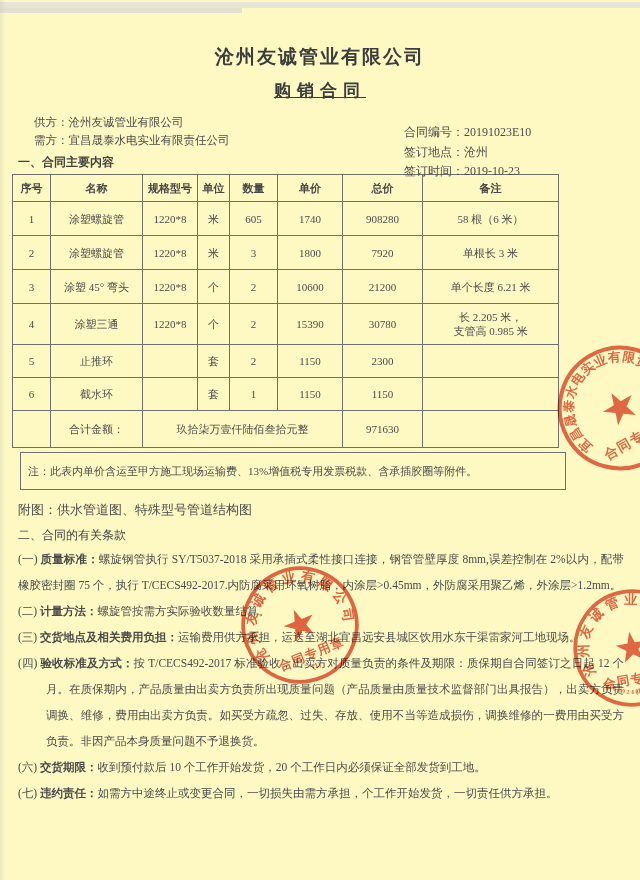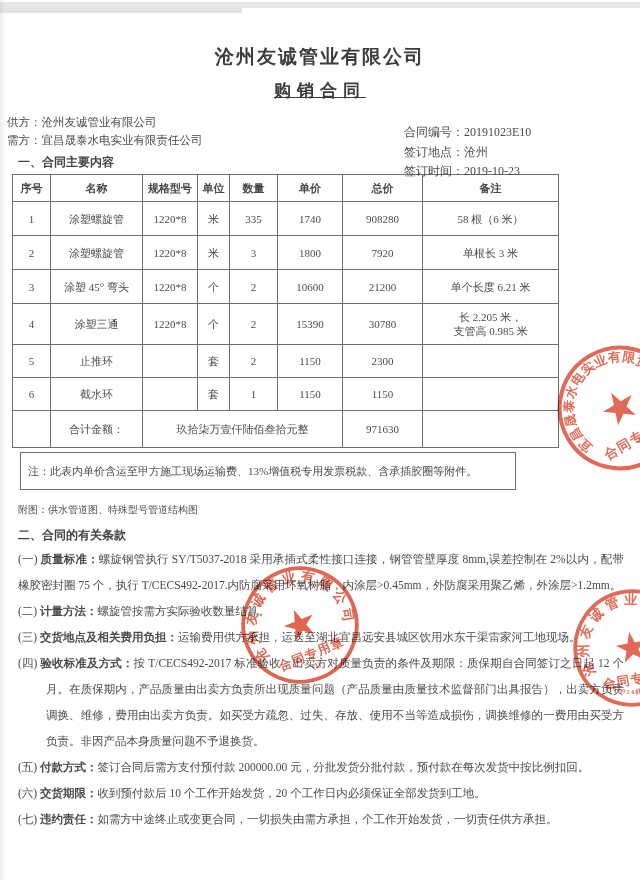--- a/index.html
+++ b/index.html
@@ -1,54 +1,54 @@
 <!DOCTYPE html>
 <html lang="zh"><head>
 <meta charset="utf-8">
 <style>
   html,body{margin:0;padding:0;}
   body{background:#9a9a9a;font-family:"Liberation Serif","DejaVu Serif",serif;}
   .page{
     position:relative;width:640px;height:880px;margin:0 auto;
-    background:#ffffff;overflow:hidden;color:#4b4b4b;box-sizing:border-box;
+    background:#fef9c3;overflow:hidden;color:#4b4b4b;box-sizing:border-box;
     padding-top:44px;
   }
   
   .scan-strip-1{position:absolute;top:2px;left:0;width:100%;height:6px;background:#dededc;opacity:.75;}
   .scan-strip-2{position:absolute;top:8px;left:0;width:242px;height:5px;background:#d7d7d5;opacity:.7;}
   .scan-left{position:absolute;top:0;left:0;width:6px;height:100%;
     background:linear-gradient(90deg,rgba(160,160,158,.18),rgba(160,160,158,0));}
 
   .title{margin:0;text-align:center;font-size:19px;line-height:26px;letter-spacing:2px;
     font-weight:700;color:#3c3c3c;}
   .subtitle{margin:10px 0 0;text-align:center;font-size:17px;line-height:22px;letter-spacing:6px;
     font-weight:700;color:#3c3c3c;text-decoration:underline;}
 
-  .parties{position:relative;margin-top:12px;padding:0 7px;font-size:11.5px;color:#4a4a4a;}
+  .parties{position:relative;margin-top:12px;padding:0 34px;font-size:11.5px;color:#4a4a4a;}
   .party-line{line-height:16px;}
   .party-line + .party-line{margin-top:2px;}
   .meta{position:absolute;left:404px;top:9px;line-height:19.5px;font-size:12px;white-space:nowrap;}
 
   .sec-head{margin:6px 18px 0;font-size:12px;line-height:16px;font-weight:700;color:#424242;}
 
   table.items{margin:4px 0 0 12px;border-collapse:collapse;table-layout:fixed;width:546px;
     font-size:11px;color:#4c4c4c;}
   table.items th,table.items td{border:1px solid #6f6f6f;text-align:center;vertical-align:middle;
     padding:0 2px;white-space:pre-line;line-height:14px;overflow:hidden;}
   table.items th{font-weight:700;height:26px;color:#474747;}
   tr.r-std td{height:33px;}
   tr.r-tall td{height:40px;}
   tr.r-short td{height:32px;}
   tr.r-total td{height:36px;}
 
-  .note-box{box-sizing:border-box;margin:4px 0 0 20px;width:496px;border:1px solid #6f6f6f;
+  .note-box{box-sizing:border-box;margin:4px 0 0 20px;width:546px;border:1px solid #6f6f6f;
     padding:10px 7px;font-size:11px;line-height:16px;color:#4a4a4a;}
 
-  .attach{margin:12px 18px 0;font-size:10px;line-height:16px;}
-  .sec2-head{margin:9px 18px 0;font-size:12px;line-height:16px;font-weight:700;color:#424242;}
+  .attach{margin:12px 18px 0;font-size:13px;line-height:16px;}
+  .sec2-head{margin:9px 18px 0;font-size:12px;line-height:16px;font-weight:400;color:#424242;}
 
   .clauses{margin:3px 16px 0 18px;font-size:11.5px;color:#4a4a4a;}
   .clauses p{margin:0;line-height:26px;padding-left:28px;text-indent:-28px;text-align:justify;}
   .clauses p:first-child{padding-left:0;text-indent:0;}
   .clauses .lbl{font-weight:700;}
 
   
   .seal{position:absolute;mix-blend-mode:multiply;color:#d8452c;pointer-events:none;}
   .seal text{fill:currentColor;font-family:"Liberation Serif","DejaVu Serif",serif;font-weight:700;}
   .seal circle{fill:none;stroke:currentColor;stroke-width:6;}
@@ -100,21 +100,21 @@
       <th>数量</th>
       <th>单价</th>
       <th>总价</th>
       <th>备注</th>
     </tr>
     <tr class="r-std">
       <td>1</td>
       <td>涂塑螺旋管</td>
       <td>1220*8</td>
       <td>米</td>
-      <td>335</td>
+      <td>605</td>
       <td>1740</td>
       <td>908280</td>
       <td>58 根（6 米）</td>
     </tr>
     <tr class="r-std">
       <td>2</td>
       <td>涂塑螺旋管</td>
       <td>1220*8</td>
       <td>米</td>
       <td>3</td>
@@ -177,21 +177,20 @@
 
   <div class="attach">附图：供水管道图、特殊型号管道结构图</div>
 
   <div class="sec2-head">二、合同的有关条款</div>
 
   <div class="clauses">
     <p><span>(一)</span> <span class="lbl">质量标准：</span><span>螺旋钢管执行 SY/T5037-2018 采用承插式柔性接口连接，钢管管壁厚度 8mm,误差控制在 2%以内，配带橡胶密封圈 75 个，执行 T/CECS492-2017.内防腐采用环氧树脂，内涂层&gt;0.45mm，外防腐采用聚乙烯，外涂层&gt;1.2mm。</span></p>
     <p><span>(二)</span> <span class="lbl">计量方法：</span><span>螺旋管按需方实际验收数量结算。</span></p>
     <p><span>(三)</span> <span class="lbl">交货地点及相关费用负担：</span><span>运输费用供方承担，运送至湖北宜昌远安县城区饮用水东干渠雷家河工地现场。</span></p>
     <p><span>(四)</span> <span class="lbl">验收标准及方式：</span><span>按 T/CECS492-2017 标准验收，出卖方对质量负责的条件及期限：质保期自合同签订之日起 12 个月。在质保期内，产品质量由出卖方负责所出现质量问题（产品质量由质量技术监督部门出具报告），出卖方负责调换、维修，费用由出卖方负责。如买受方疏忽、过失、存放、使用不当等造成损伤，调换维修的一费用由买受方负责。非因产品本身质量问题不予退换货。</span></p>
-    <p><span>(五)</span> <span class="lbl">付款方式：</span><span>签订合同后需方支付预付款 200000.00 元，分批发货分批付款，预付款在每次发货中按比例扣回。</span></p>
     <p><span>(六)</span> <span class="lbl">交货期限：</span><span>收到预付款后 10 个工作开始发货，20 个工作日内必须保证全部发货到工地。</span></p>
     <p><span>(七)</span> <span class="lbl">违约责任：</span><span>如需方中途终止或变更合同，一切损失由需方承担，个工作开始发货，一切责任供方承担。</span></p>
   </div>
 
   <svg id="seal-buyer" class="seal" viewBox="-100 -100 200 200" xmlns="http://www.w3.org/2000/svg">
     <g transform="rotate(-30)">
       <circle r="90"></circle>
       <path id="arcA" d="M -63.4,29.6 A 70,70 0 1 1 63.4,29.6" fill="none"></path>
       <text font-size="19" letter-spacing="1"><textPath href="#arcA">宜昌晟泰水电实业有限责任公司</textPath></text>
       <polygon points="0,-26 5.9,-8.1 24.7,-8 9.5,3.1 15.3,21 0,10 -15.3,21 -9.5,3.1 -24.7,-8 -5.9,-8.1"></polygon>

